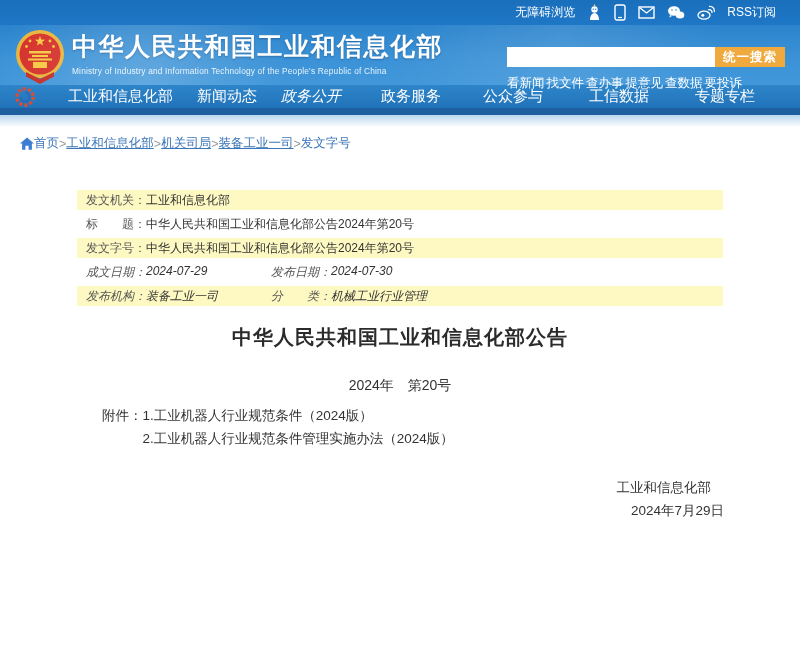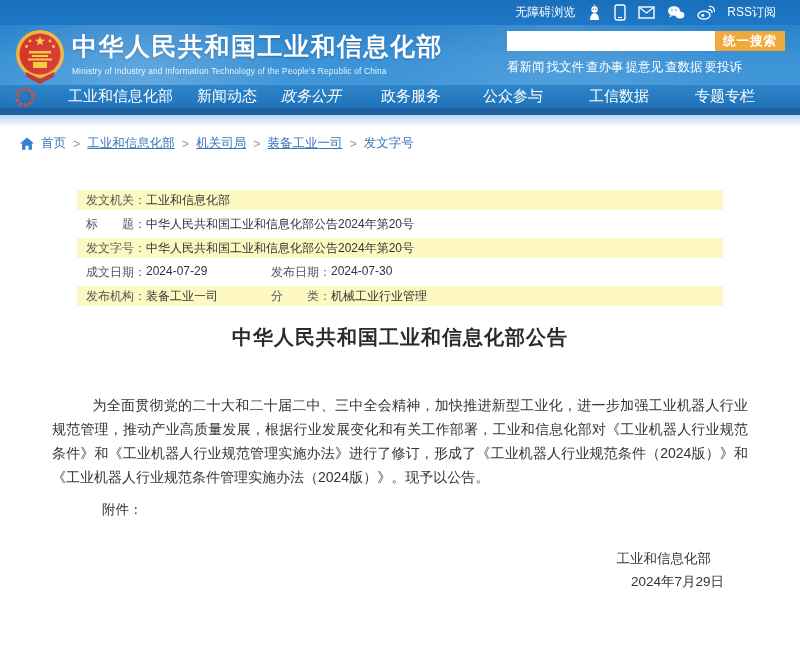--- a/index.html
+++ b/index.html
@@ -19,21 +19,21 @@
   .masthead::after { content:""; position:absolute; inset:0;
       background:radial-gradient(circle at 18% 80%, rgba(255,255,255,.18), transparent 22%),
                  radial-gradient(circle at 70% 20%, rgba(255,255,255,.10), transparent 30%);
       pointer-events:none; }
   .emblem { position:absolute; left:14px; top:3px; }
   .titles { position:absolute; left:72px; top:5px; color:#fff; }
   .site-title { font-size:25px; font-weight:700; letter-spacing:1.5px;
                 text-shadow:0 1px 2px rgba(0,40,90,.35); }
   .site-subtitle { font-size:8.3px; color:#e8f3fc; margin-top:3px; letter-spacing:.2px; }
 
-  .search-area { position:absolute; right:15px; top:6px; z-index:2; }
+  .search-area { position:absolute; right:15px; top:22px; z-index:2; }
   .search-row { display:flex; }
   .search-input { width:208px; height:20px; border:none; outline:none;
                   background:#fff; padding:0 6px; font-size:12px; }
   .search-btn { width:70px; height:20px; border:none; background:#f0a93c;
                 color:#fff; font-size:12.5px; font-weight:700; cursor:pointer;
                 font-family:inherit; letter-spacing:1px; }
   .quick-links { display:flex; gap:2px; margin-top:8px; font-size:12.5px; color:#fff; }
   .quick-links span { cursor:pointer; white-space:nowrap; }
 
   .nav { height:30px; background:linear-gradient(180deg,#2e85ca,#2173b9);
@@ -46,33 +46,33 @@
   .nav-item:nth-of-type(4){ margin-left:24px;font-style:italic; }
   .nav-item:nth-of-type(5){ margin-left:40px; }
   .nav-item:nth-of-type(6){ margin-left:42px; }
   .nav-item:nth-of-type(7){ margin-left:46px; }
   .nav-item:nth-of-type(8){ margin-left:46px; }
 
   .fade { height:12px; background:linear-gradient(180deg,#b9d6ee,#ffffff); }
 
   
   .breadcrumb { margin:8px 0 0 20px; font-size:12.5px; color:#888;
-                display:flex; align-items:center; gap:7px; }
+                display:flex; align-items:center; }
   .bc-home { color:#3d7ed3; cursor:pointer; display:inline-flex; align-items:center; }
   .bc-link { color:#3a76b8; text-decoration:underline; cursor:pointer; }
   .bc-plain { color:#3a76b8; cursor:pointer; }
   .bc-sep { color:#999; }
 
   
   .doc { padding:0 52px; }
   .meta-table { margin:36px 25px 0; font-size:12px; color:#4a4a4a; }
   .meta-row { height:24px; display:flex; align-items:center; padding-left:9px;
               background:#fff; }
   .meta-row.gray { background:#fef9c3; border-top:2px solid #fff; border-bottom:2px solid #fff; }
-  .meta-cell { display:inline-flex; }
+  .meta-cell { display:inline-flex;font-style:italic; }
   .meta-cell.first { width:185px; }
   .meta-label { color:#555; white-space:pre; }
   .meta-value { color:#333; }
 
   .doc-title { text-align:center; font-size:20px; font-weight:700; color:#2b2b2b;
                letter-spacing:1px; margin-top:16px; }
   .issue-no { text-align:center; font-size:14px; color:#333; margin-top:26px; }
   .body-paragraph { margin-top:42px; font-size:14px; line-height:24px; color:#333;
                     text-align:justify; text-indent:2.9em; }
   .attachments { margin-top:9px; padding-left:50px; font-size:13.5px; color:#333;
@@ -235,25 +235,29 @@
         <span class="meta-value">装备工业一司</span>
       </span>
       <span class="meta-cell">
         <span class="meta-label">分　　类：</span>
         <span class="meta-value">机械工业行业管理</span>
       </span>
     </div>
   </div>
 
   <h1 class="doc-title">中华人民共和国工业和信息化部公告</h1>
-
-  <p class="body-paragraph">为全面贯彻党的二十大和二十届二中、三中全会精神，加快推进新型工业化，进一步加强工业机器人行业规范管理，推动产业高质量发展，根据行业发展变化和有关工作部署，工业和信息化部对《工业机器人行业规范条件》和《工业机器人行业规范管理实施办法》进行了修订，形成了《工业机器人行业规范条件（2024版）》和《工业机器人行业规范条件管理实施办法（2024版）》。现予以公告。</p>
+  <div class="issue-no">2024年　第20号</div>
+
 
   <div class="attachments">
     <span class="att-label">附件：</span>
+    <span class="att-list">
+      <div class="att-item">1.工业机器人行业规范条件（2024版）</div>
+      <div class="att-item">2.工业机器人行业规范条件管理实施办法（2024版）</div>
+    </span>
   </div>
 
   <div class="signature">
     <div class="signer">工业和信息化部</div>
     <div class="sign-date">2024年7月29日</div>
   </div>
 
 </div>
 
 </body></html>

